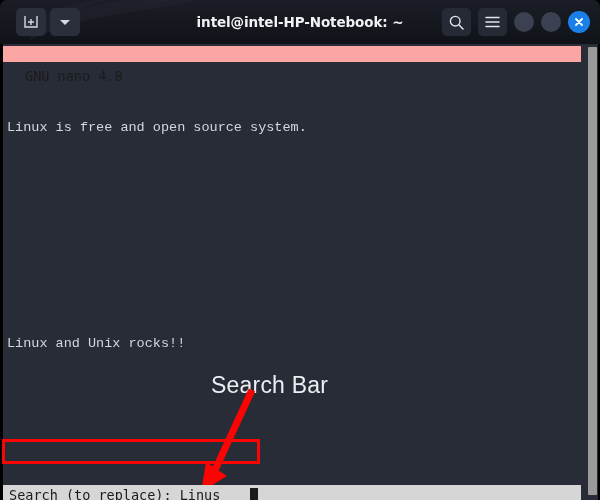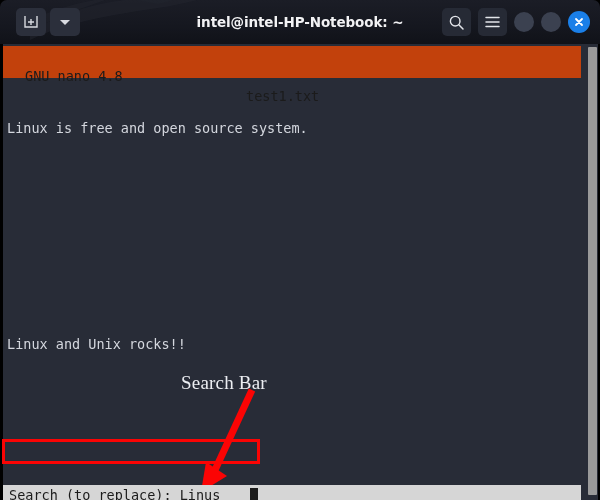--- a/index.html
+++ b/index.html
@@ -116,51 +116,51 @@
     width: 594px;
     height: 456px;
     background: #282c37;
     overflow: hidden;
   }
 
   .nano-header {
     position: absolute;
     left: 0; top: 2px;
     width: 578px;
-    height: 32px;
-    background: #c2410c;
+    height: 16px;
+    background: #fca5a5;
     color: #1b1b1b;
     font-size: 13.5px;
     line-height: 20px;
     white-space: pre;
   }
   .nh-app   { position: absolute; left: 22px; }
   .nh-file  { position: absolute; left: 243px; }
   .nh-mod   { position: absolute; right: 7px; }
 
   .nano-text {
     position: absolute;
     left: 4px;
     top: 24px;
     width: 566px;
     color: #d4d7de;
     font-size: 13.5px;
     line-height: 24px;
     white-space: pre;
   }
-  .nano-text div { height: 24px; }
+  .nano-text div { height: 24px; font-family: Liberation Mono, monospace; }
 
   
   .annot-label {
     position: absolute;
-    left: 178px;
+    left: 208px;
     top: 328px;
     color: #eceef2;
-    font-family: Liberation Serif, serif;
-    font-size: 19px;
+    font-family: Liberation Sans, sans-serif;
+    font-size: 23px;
     letter-spacing: 0.2px;
   }
   .annot-arrow {
     position: absolute;
     left: 190px;
     top: 344px;
     width: 80px;
     height: 110px;
     pointer-events: none;
   }
@@ -271,21 +271,20 @@
           <path d="M3 3 L9 9 M9 3 L3 9" stroke="#ffffff" stroke-width="1.8" stroke-linecap="round"></path>
         </svg>
       </div>
     </div>
   </div>
 
   <div class="terminal">
 
     <div class="nano-header">
       <span class="nh-app">GNU nano 4.8</span>
-      <span class="nh-file">test1.txt</span>
     </div>
 
     <div class="nano-text">
       <div>Linux is free and open source system.</div>
       <div></div>
       <div></div>
       <div>Linux and Unix rocks!!</div>
     </div>
 
     <div class="annot-label">Search Bar</div>

